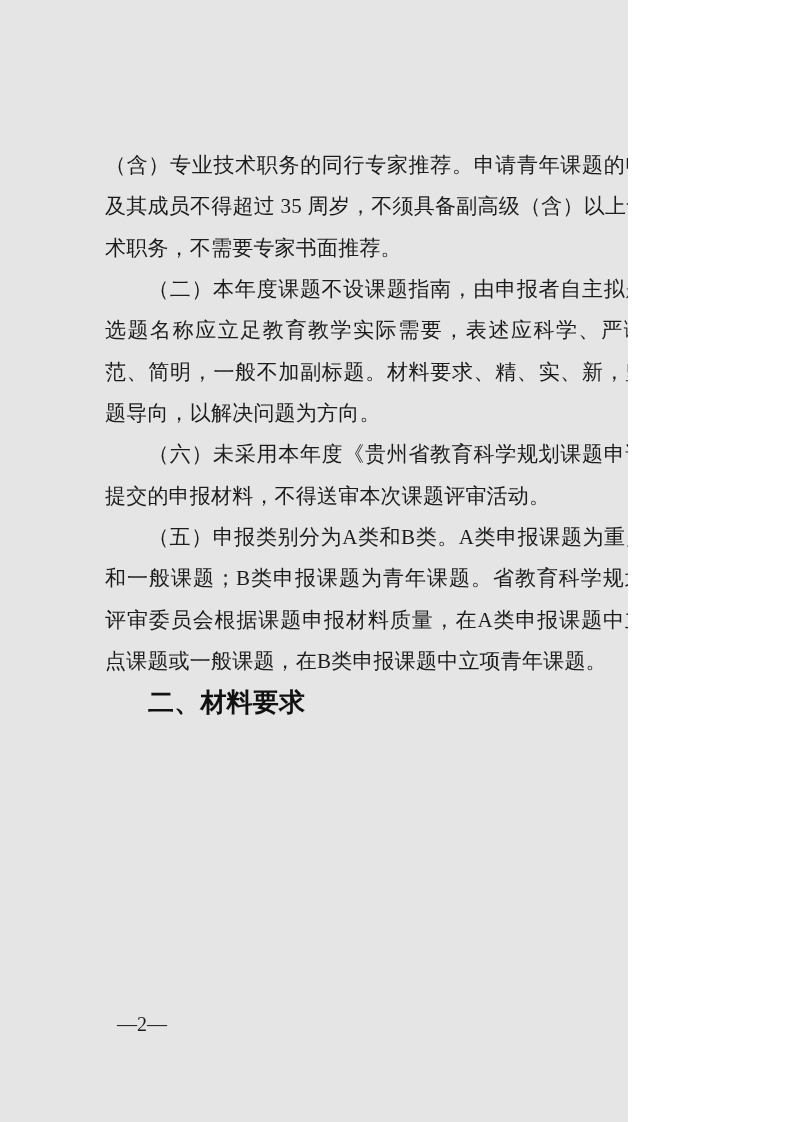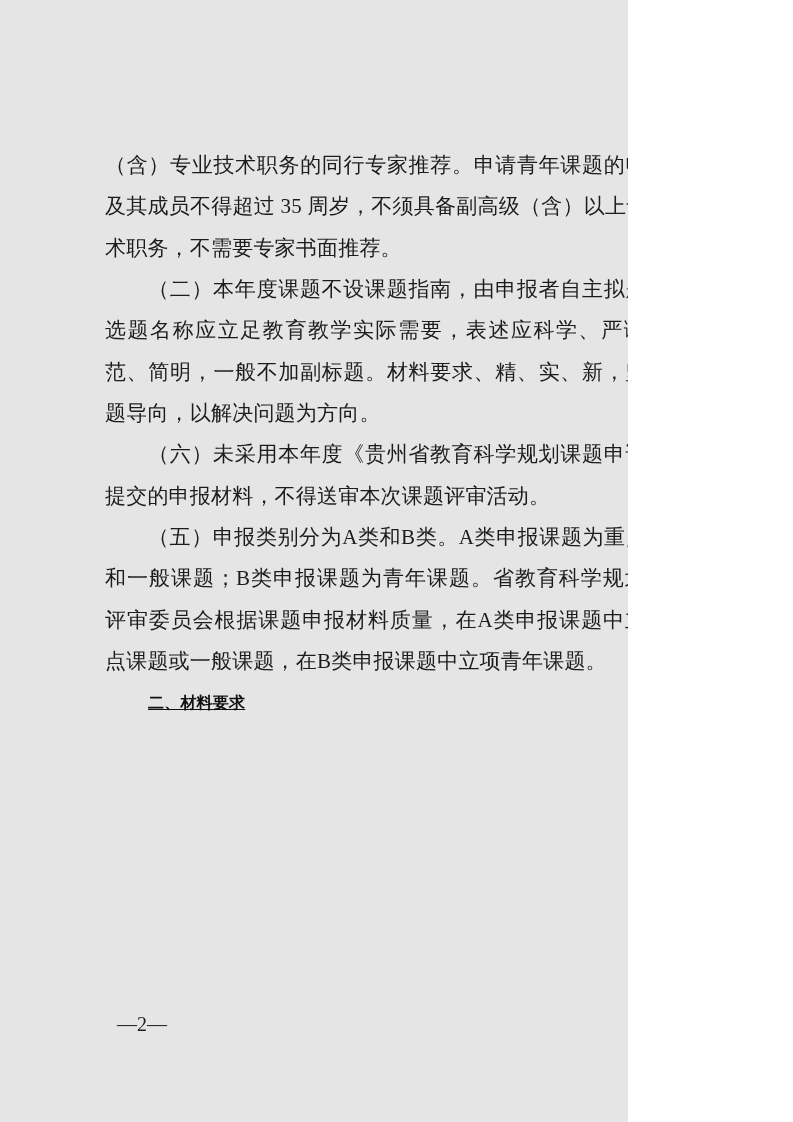--- a/index.html
+++ b/index.html
@@ -32,25 +32,24 @@
   }
   .content p.ind {
     text-indent: 43px;
   }
   .heading {
     margin: 0;
     padding: 0;
     text-indent: 43px;
     font-family: "Liberation Sans", "DejaVu Sans", sans-serif;
     font-weight: 700;
-    font-size: 16px;
+    font-size: 26px;
     line-height: 41.35px;
     color: #111111;
     text-align: left;
-    text-decoration: underline;
   }
   .page-number {
     position: absolute;
     left: 117px;
     top: 1012px;
     font-size: 20px;
     line-height: 24px;
     color: #1c1c1c;
     font-family: "Liberation Serif", "DejaVu Serif", serif;
   }

